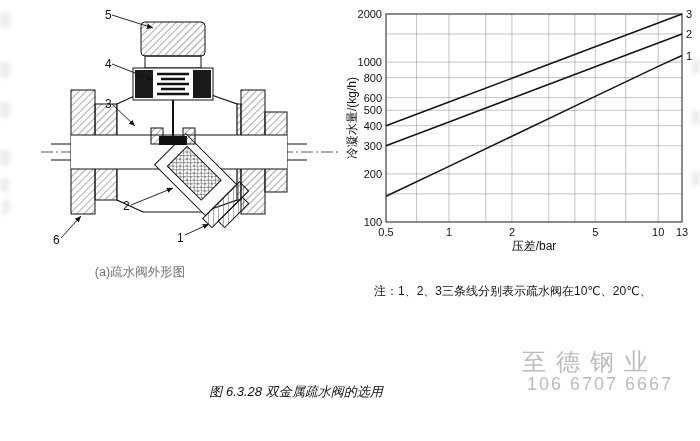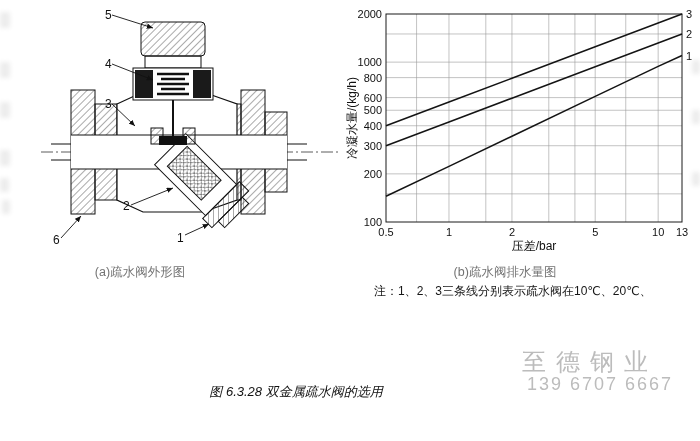--- a/index.html
+++ b/index.html
@@ -162,24 +162,23 @@
       <text x="38" y="97.5943670636165" text-anchor="end" font-size="11" fill="#111">600</text>
       <text x="38" y="110.2533366744598" text-anchor="end" font-size="11" fill="#111">500</text>
       <text x="38" y="125.74666332554018" text-anchor="end" font-size="11" fill="#111">400</text>
       <text x="38" y="145.7210354008464" text-anchor="end" font-size="11" fill="#111">300</text>
       <text x="38" y="173.87333166277008" text-anchor="end" font-size="11" fill="#111">200</text>
       <text x="38" y="222" text-anchor="end" font-size="11" fill="#111">100</text>
       <text x="190" y="246" text-anchor="middle" font-size="12" fill="#111">压差/bar</text>
       <text transform="translate(12 114) rotate(-90)" text-anchor="middle" font-size="12" fill="#111">冷凝水量/(kg/h)</text>
     </svg>
 
-  <div id="chart-caption" class="panel-caption">(b)疏水阀排水量图</div>
 
 
   <div id="notes-right" class="notes">
     <div class="note-line">注：1、2、3三条线分别表示疏水阀在10℃、20℃、</div>
   </div>
 
   <div id="wm-name" class="watermark">至德钢业</div>
-  <div id="wm-phone" class="watermark">139 6707 6667</div>
+  <div id="wm-phone" class="watermark">106 6707 6667</div>
 
   <div class="figure-caption">图 6.3.28  双金属疏水阀的选用</div>
 </div>
 
 </body></html>

